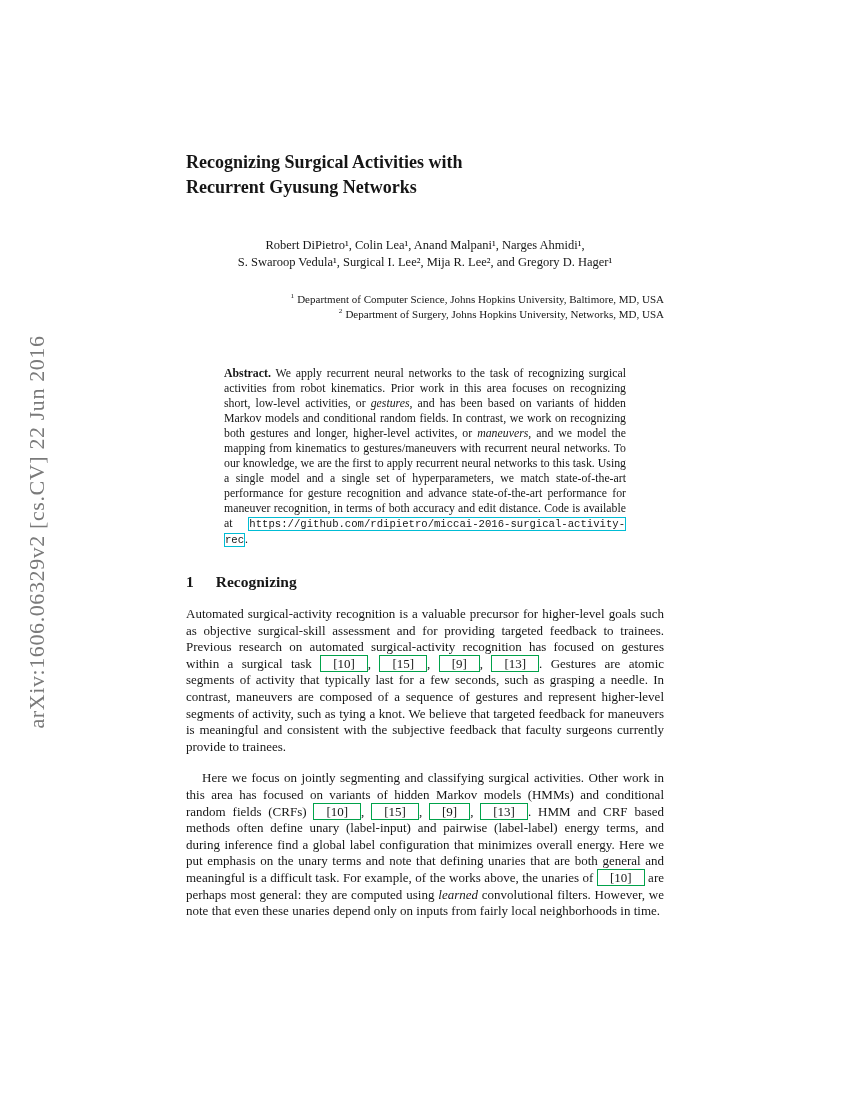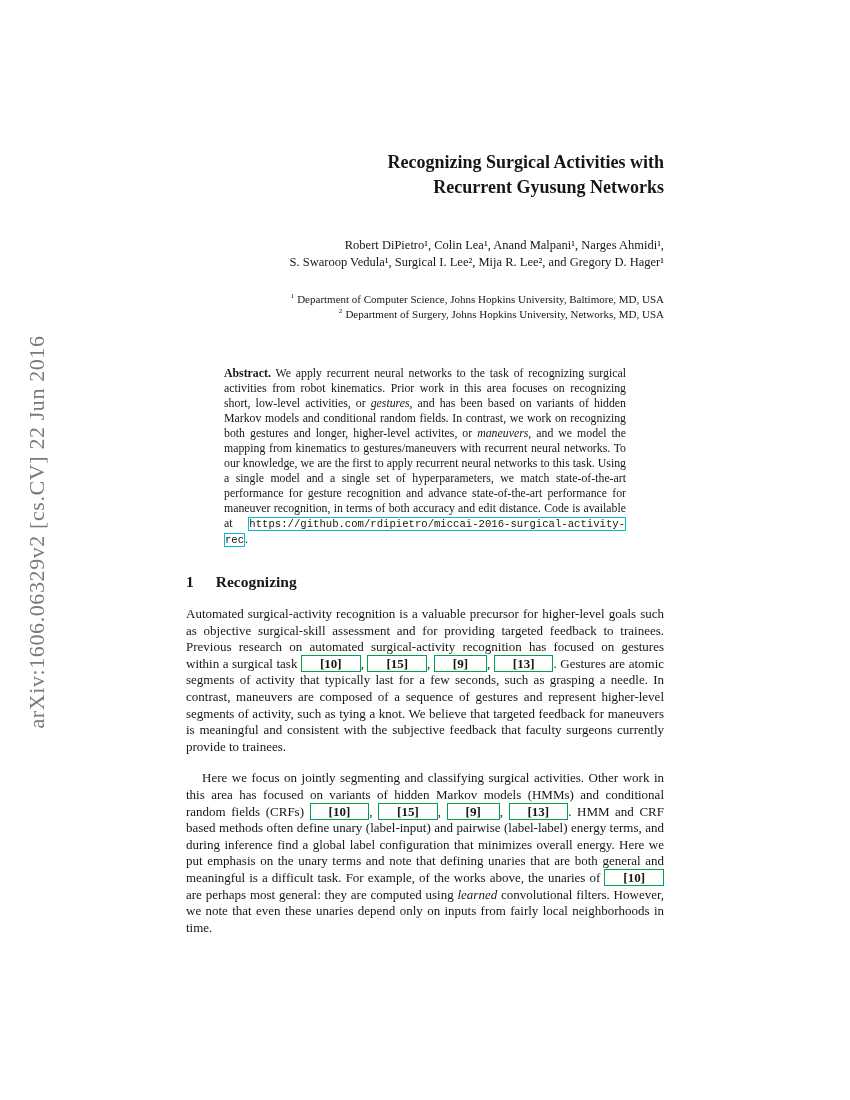--- a/index.html
+++ b/index.html
@@ -8,37 +8,37 @@
     position:relative; width:850px; height:1100px; background:#fff; overflow:hidden;
     font-family:"Liberation Serif","DejaVu Serif",serif; color:#161616;
   }
   .watermark {
     position:absolute; left:37px; top:532px;
     transform:translate(-50%,-50%) rotate(-90deg);
     white-space:nowrap; font-size:22px; letter-spacing:0.6px;
     color:var(--watermark,#7a7a7a);
   }
   .content { position:absolute; left:186px; top:150px; width:478px; }
-  .title { text-align:right; font-weight:bold; font-size:18px; line-height:25px; }
-  .authors { text-align:right; font-size:12.5px; line-height:17px; margin-top:37px; }
+  .title { text-align:left; font-weight:bold; font-size:18px; line-height:25px; }
+  .authors { text-align:center; font-size:12.5px; line-height:17px; margin-top:37px; }
   .affiliations { text-align:right; font-size:11px; line-height:15px; margin-top:21px; }
   .affiliations sup { margin-right:3px; }
   .abstract {
     width:402px; margin:44px auto 0 auto;
     font-size:11.8px; line-height:15px; text-align:justify;
   }
   .section-heading { margin-top:25px; font-size:15.5px; font-weight:bold; }
   .section-heading .num { display:inline-block; margin-right:22px; }
   .body-text { margin-top:15px; font-size:13px; line-height:16.6px; text-align:justify; }
   .p2 { text-indent:16px; }
   .seg-b { font-weight:bold; }
   .seg-i { font-style:italic; }
   .seg-cite {
     border:1px solid var(--citation-box,#00a24a);
-    padding:0 18px; cursor:pointer;font-weight:bold;
+    padding:0 12px; cursor:pointer;
   }
   .seg-link {
     font-family:"Liberation Mono","DejaVu Sans Mono",monospace;
     font-size:0.9em;
     border:1px solid var(--link-box,#00bcd4);
     -webkit-box-decoration-break:clone; box-decoration-break:clone;
     cursor:pointer;
   }
   sup { font-size:0.65em; vertical-align:super; line-height:0; }
 </style>

